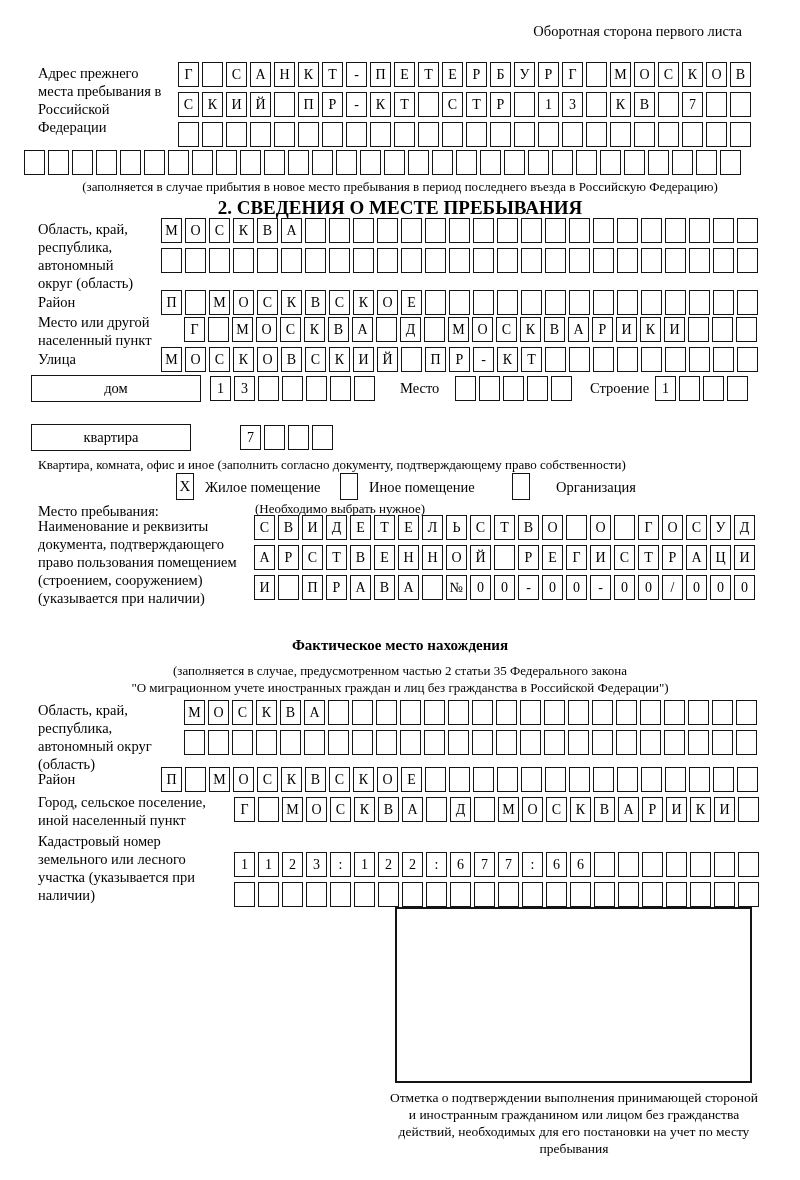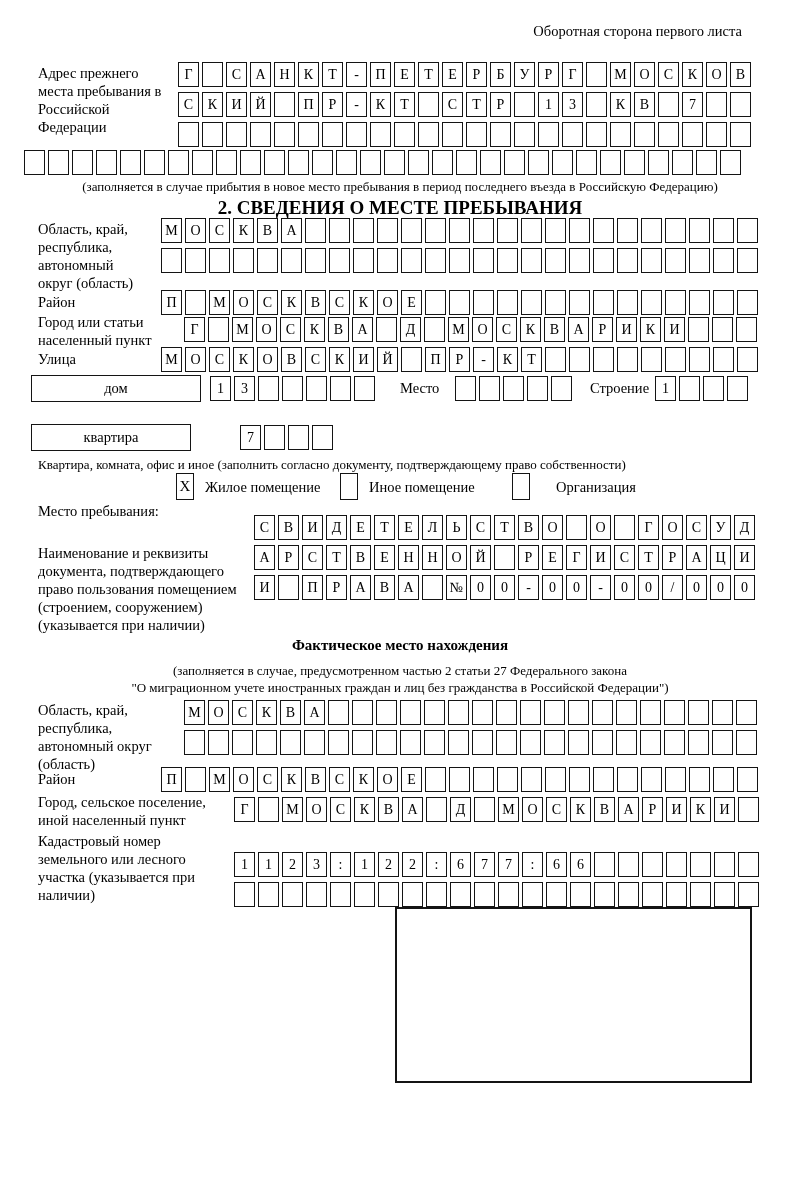--- a/index.html
+++ b/index.html
@@ -231,21 +231,21 @@
       <span class="cb"></span>
       <span class="cb"></span>
       <span class="cb"></span>
       <span class="cb"></span>
       <span class="cb"></span>
       <span class="cb"></span>
       <span class="cb"></span>
       <span class="cb"></span>
     </div>
 
-  <div class="abs lbl" style="left:38px; top:313px; width:132px;">Город или статьи населенный пункт</div>
+  <div class="abs lbl" style="left:38px; top:313px; width:132px;">Место или другой населенный пункт</div>
   <div class="abs boxrow" style="left:184px; top:317px;">
       <span class="cb">Г</span>
       <span class="cb"></span>
       <span class="cb">М</span>
       <span class="cb">О</span>
       <span class="cb">С</span>
       <span class="cb">К</span>
       <span class="cb">В</span>
       <span class="cb">А</span>
       <span class="cb"></span>
@@ -330,22 +330,23 @@
     </div>
   <div class="abs hint" style="left:38px; top:457px; width:740px;">Квартира, комната, офис и иное (заполнить согласно документу, подтверждающему право собственности)</div>
 
   <div class="abs lbl" style="left:38px; top:502px;">Место пребывания:</div>
   <div class="abs chk" style="left:176px; top:473px;">X</div>
   <div class="abs lbl" style="left:205px; top:478px;">Жилое помещение</div>
   <div class="abs chk" style="left:340px; top:473px;"></div>
   <div class="abs lbl" style="left:369px; top:478px;">Иное помещение</div>
   <div class="abs chk" style="left:512px; top:473px;"></div>
   <div class="abs lbl" style="left:556px; top:478px;">Организация</div>
-
-  <div class="abs lbl" style="left:38px; top:517px; width:212px;margin-top:27px;">Наименование и реквизиты документа, подтверждающего право пользования помещением (строением, сооружением) (указывается при наличии)</div>
+  <div class="abs hint center" style="left:0; top:501px; width:680px;">(Необходимо выбрать нужное)</div>
+
+  <div class="abs lbl" style="left:38px; top:517px; width:212px;">Наименование и реквизиты документа, подтверждающего право пользования помещением (строением, сооружением) (указывается при наличии)</div>
   <div class="abs boxrow" style="left:254px; top:515px;">
       <span class="cb">С</span>
       <span class="cb">В</span>
       <span class="cb">И</span>
       <span class="cb">Д</span>
       <span class="cb">Е</span>
       <span class="cb">Т</span>
       <span class="cb">Е</span>
       <span class="cb">Л</span>
       <span class="cb">Ь</span>
@@ -403,21 +404,21 @@
       <span class="cb">-</span>
       <span class="cb">0</span>
       <span class="cb">0</span>
       <span class="cb">/</span>
       <span class="cb">0</span>
       <span class="cb">0</span>
       <span class="cb">0</span>
     </div>
 
   <div class="abs center" style="left:0; top:637px; width:800px; font-size:15px; font-weight:bold;">Фактическое место нахождения</div>
-  <div class="abs note center" style="left:0; top:662px; width:800px;">(заполняется в случае, предусмотренном частью 2 статьи 27 Федерального закона</div>
+  <div class="abs note center" style="left:0; top:662px; width:800px;">(заполняется в случае, предусмотренном частью 2 статьи 35 Федерального закона</div>
   <div class="abs note center" style="left:0; top:679px; width:800px;">"О миграционном учете иностранных граждан и лиц без гражданства в Российской Федерации")</div>
 
   <div class="abs lbl" style="left:38px; top:701px; width:132px;">Область, край, республика, автономный округ (область)</div>
   <div class="abs boxrow" style="left:184px; top:700px;">
       <span class="cb">М</span>
       <span class="cb">О</span>
       <span class="cb">С</span>
       <span class="cb">К</span>
       <span class="cb">В</span>
       <span class="cb">А</span>
@@ -566,14 +567,15 @@
       <span class="cb"></span>
       <span class="cb"></span>
       <span class="cb"></span>
       <span class="cb"></span>
       <span class="cb"></span>
       <span class="cb"></span>
       <span class="cb"></span>
     </div>
 
   <div class="abs stampbox" style="left:395px; top:907px; width:357px; height:176px;"></div>
+  <div class="abs center" style="left:386px; top:1089px; width:376px; font-size:13.5px; line-height:17px;">Отметка о подтверждении выполнения принимающей стороной и иностранным гражданином или лицом без гражданства действий, необходимых для его постановки на учет по месту пребывания</div>
 
 </div>
 
 </body></html>

